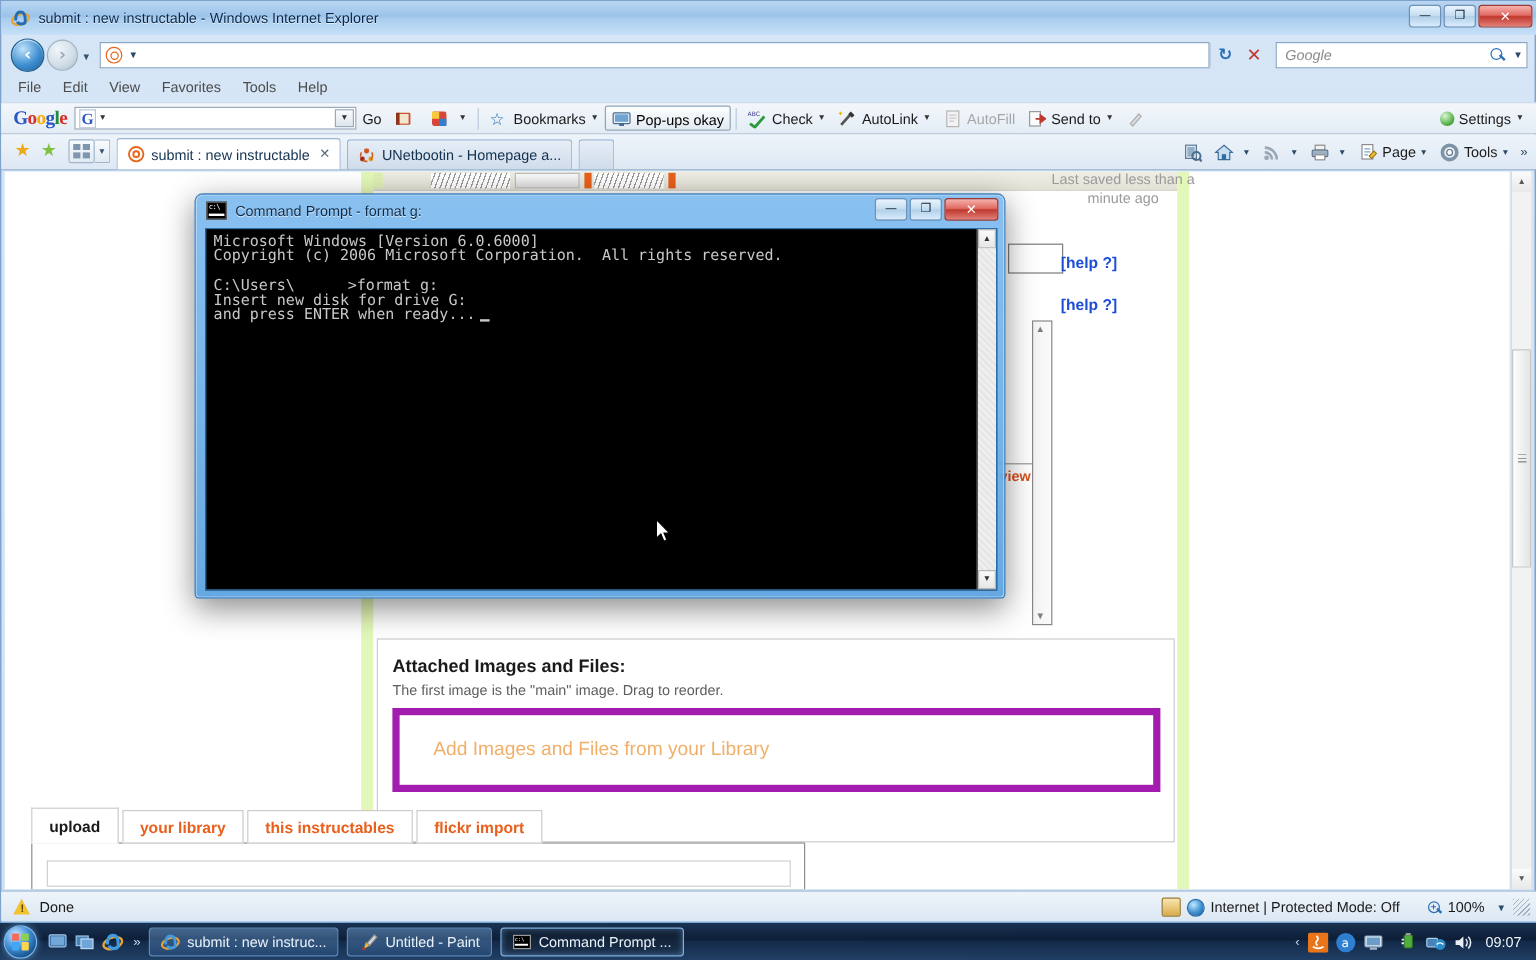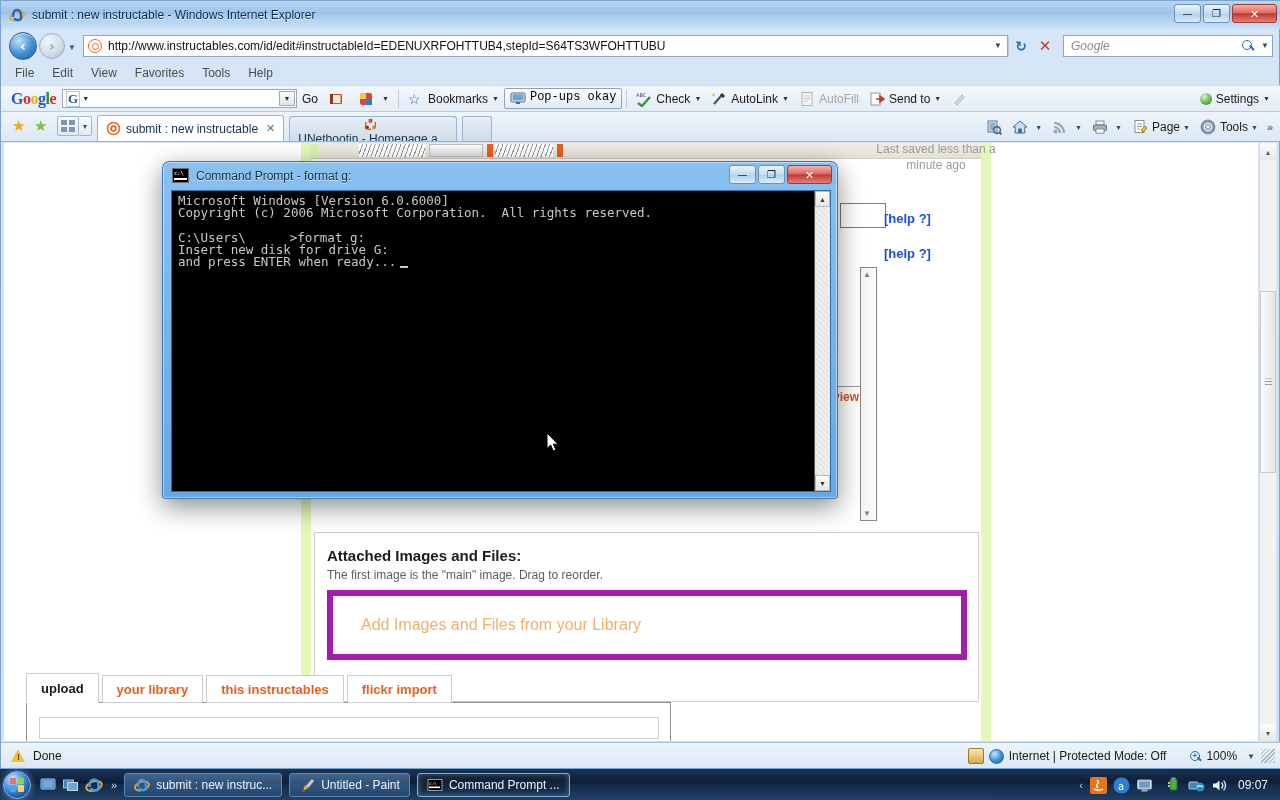--- a/index.html
+++ b/index.html
@@ -147,21 +147,21 @@
     display:flex;align-items:center;justify-content:center;font-size:7px;color:#333;
   }
   .tb-item { display:flex; align-items:center; height:27px; padding:0 5px; font-size:12px; color:#1a1a1a; white-space:nowrap;}
   .tb-item.dim { color:#a6a6a6; }
   .tb-sep { width:1px; height:18px; background:#bccbdb; margin:0 4px; }
   .tb-caret { font-size:7px; margin-left:4px; color:#333; }
   .ico { width:16px; height:16px; margin-right:4px; position:relative; flex:0 0 auto;}
   .star-ico { color:#2a6fb5; font-size:14px; line-height:16px; }
   .popup-btn {
     border:1px solid #8fa4b8; background:linear-gradient(180deg,#fdfefe,#e2eaf2);
-    border-radius:2px; padding:1px 5px; display:flex; align-items:flex-start; height:21px;font-family:Liberation Mono, monospace;
+    border-radius:2px; padding:1px 5px; display:flex; align-items:flex-end; height:21px;
   }
   .settings-dot { width:12px;height:12px;border-radius:50%;
      background:radial-gradient(circle at 35% 30%,#dff5d8,#58b44a 60%,#2c7a22);
      margin-right:4px; }
 
   
   #ie-tabrow {
     position:absolute; left:0; top:111px; width:1280px; height:30px;
     background: linear-gradient(180deg,#eef4fa 0%, #dde8f4 100%);
     display:flex; align-items:flex-end; border-bottom:1px solid #9bb5d0;
@@ -177,21 +177,21 @@
   .quicktabs i { background:#7f96ad; display:block; }
   .qtcaret{ width:13px;height:20px;margin-bottom:5px; border:1px solid #9fb6cd;border-left:none;
     border-radius:0 2px 2px 0; background:linear-gradient(180deg,#fafcfe,#e0e9f3);
     display:flex;align-items:center;justify-content:center;font-size:7px;color:#33526f;}
   .ie-tab {
     height:25px; margin-left:5px; padding:0 8px; display:flex; align-items:center;
     border:1px solid #9bb5d0; border-bottom:none; border-radius:3px 3px 0 0;
     font-size:12px; color:#13314f; max-width:230px;
   }
   .ie-tab.active { background:#fff; height:26px; }
-  .ie-tab.inactive { background:linear-gradient(180deg,#e6eef7,#cfdcea);flex-direction:column; }
+  .ie-tab.inactive { background:linear-gradient(180deg,#e6eef7,#cfdcea); }
   .ie-tab .ticon { width:15px;height:15px;margin-right:5px; flex:0 0 auto; position:relative;}
   .ie-tab .tlabel { overflow:hidden; white-space:nowrap; text-overflow:ellipsis; }
   .ie-tab .tclose { margin-left:8px; font-size:11px; color:#5a6b7c; }
   .ie-tab.newtab { width:30px; background:linear-gradient(180deg,#e6eef7,#cfdcea); }
   #tabrow-right { position:absolute; right:6px; bottom:3px; display:flex; align-items:center; }
   .trbtn { display:flex; align-items:center; height:22px; padding:0 3px; font-size:12px; color:#1c1c1c; }
   .trcaret { font-size:7px; margin:0 4px 0 3px; color:#2b4a68; }
 
   
   #page-viewport {
@@ -434,21 +434,20 @@
         </div>
       <div class="navbtn fwd">
           <span class="arrow">›</span>
         </div>
       <div class="nav-drop">
           <span class="c">▼</span>
         </div>
 
       <div id="addr-box">
         <span class="favicon"></span>
-        <span id="addr-url">http://www.instructables.com/id/edit#instructableId=EDENUXRFOHTTUB4,stepId=S64TS3WFOHTTUBU</span>
         <span class="addr-caret">▼</span>
       </div>
       <div class="addr-sep"></div>
       <div class="addr-icon-btn">
         <span class="refresh-g">↻</span>
       </div>
       <div class="addr-icon-btn">
         <span class="stop-g">✕</span>
       </div>
 

